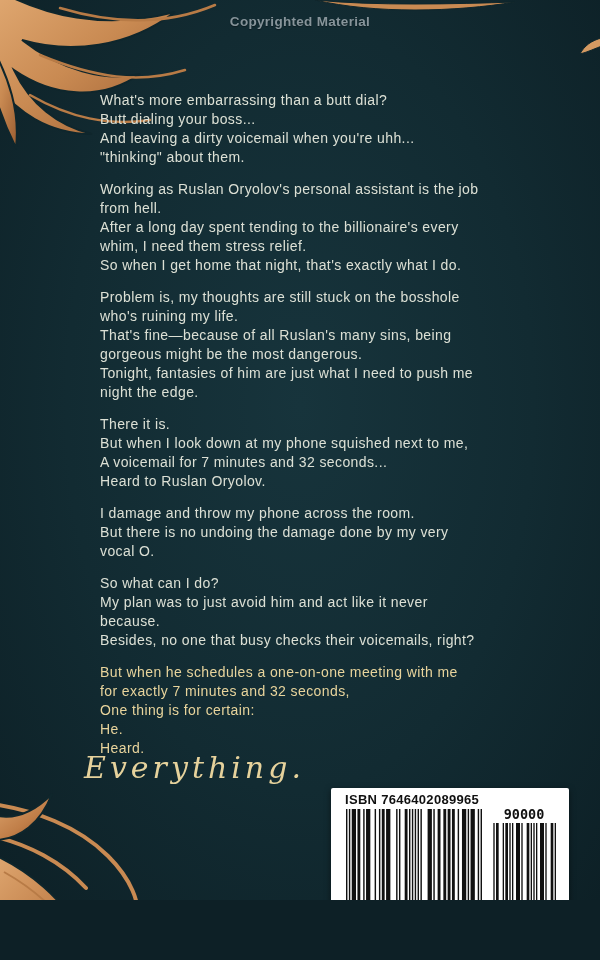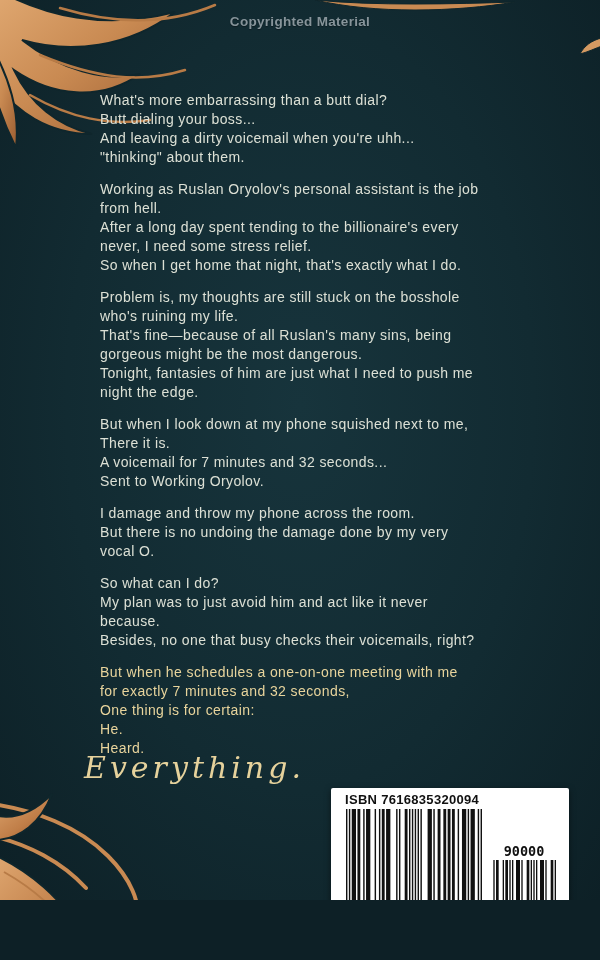--- a/index.html
+++ b/index.html
@@ -39,21 +39,21 @@
   }
   .main-barcode{position:absolute;left:15px;top:21px;}
   .main-digits{
     position:absolute;left:2px;top:117px;width:150px;
     display:flex;justify-content:space-between;
     font-family:"DejaVu Sans Mono",monospace;font-size:13.5px;font-weight:700;color:#111;
   }
   .addon{position:absolute;left:160px;top:18px;width:66px;}
   .addon-number{
     text-align:center;font-family:"DejaVu Sans Mono",monospace;
-    font-size:13.5px;font-weight:700;color:#111;margin-bottom:1px;margin-top:37px;
+    font-size:13.5px;font-weight:700;color:#111;margin-bottom:1px;
   }
   .addon-barcode{display:block;margin:0 auto;}
 </style>
 </head>
 <body>
 
 <div class="cover">
 
   <div class="watermark top">Copyrighted Material</div>
 
@@ -88,36 +88,36 @@
       <div class="para regular">
         <div class="line">What's more embarrassing than a butt dial?</div>
         <div class="line">Butt dialing your boss...</div>
         <div class="line">And leaving a dirty voicemail when you're uhh...</div>
         <div class="line">"thinking" about them.</div>
       </div>
       <div class="para regular">
         <div class="line">Working as Ruslan Oryolov's personal assistant is the job</div>
         <div class="line">from hell.</div>
         <div class="line">After a long day spent tending to the billionaire's every</div>
-        <div class="line">never, I need some stress relief.</div>
+        <div class="line">whim, I need them stress relief.</div>
         <div class="line">So when I get home that night, that's exactly what I do.</div>
       </div>
       <div class="para regular">
         <div class="line">Problem is, my thoughts are still stuck on the bosshole</div>
         <div class="line">who's ruining my life.</div>
         <div class="line">That's fine—because of all Ruslan's many sins, being</div>
         <div class="line">gorgeous might be the most dangerous.</div>
         <div class="line">Tonight, fantasies of him are just what I need to push me</div>
         <div class="line">night the edge.</div>
       </div>
       <div class="para regular">
+        <div class="line">There it is.</div>
         <div class="line">But when I look down at my phone squished next to me,</div>
-        <div class="line">There it is.</div>
         <div class="line">A voicemail for 7 minutes and 32 seconds...</div>
-        <div class="line">Sent to Working Oryolov.</div>
+        <div class="line">Heard to Ruslan Oryolov.</div>
       </div>
       <div class="para regular">
         <div class="line">I damage and throw my phone across the room.</div>
         <div class="line">But there is no undoing the damage done by my very</div>
         <div class="line">vocal O.</div>
       </div>
       <div class="para regular">
         <div class="line">So what can I do?</div>
         <div class="line">My plan was to just avoid him and act like it never</div>
         <div class="line">because.</div>
@@ -151,21 +151,21 @@
       <path d="M-12,100 C30,118 64,148 84,186 C92,200 96,208 98,216 L-12,216 Z"></path>
       <path d="M56,150 C78,160 98,178 108,198 C88,192 68,176 56,158 Z"></path>
     </g>
     <g fill="none" stroke="#b87b46" stroke-width="2">
       <path d="M4,120 C36,138 62,162 80,192"></path>
       <path d="M14,150 C38,164 58,184 70,204"></path>
     </g>
   </svg>
 
   <div class="barcode-box">
-    <div class="isbn-label">ISBN 7616835320094</div>
+    <div class="isbn-label">ISBN 7646402089965</div>
     <svg class="main-barcode" id="main-barcode" width="136" height="102">
         <rect x="0.00" y="0" width="1.43" height="102" fill="#111"></rect>
         <rect x="2.86" y="0" width="1.43" height="102" fill="#111"></rect>
         <rect x="5.73" y="0" width="4.29" height="95" fill="#111"></rect>
         <rect x="11.45" y="0" width="2.86" height="95" fill="#111"></rect>
         <rect x="17.18" y="0" width="1.43" height="95" fill="#111"></rect>
         <rect x="20.04" y="0" width="4.29" height="95" fill="#111"></rect>
         <rect x="28.63" y="0" width="1.43" height="95" fill="#111"></rect>
         <rect x="32.93" y="0" width="1.43" height="95" fill="#111"></rect>
         <rect x="35.79" y="0" width="2.86" height="95" fill="#111"></rect>

